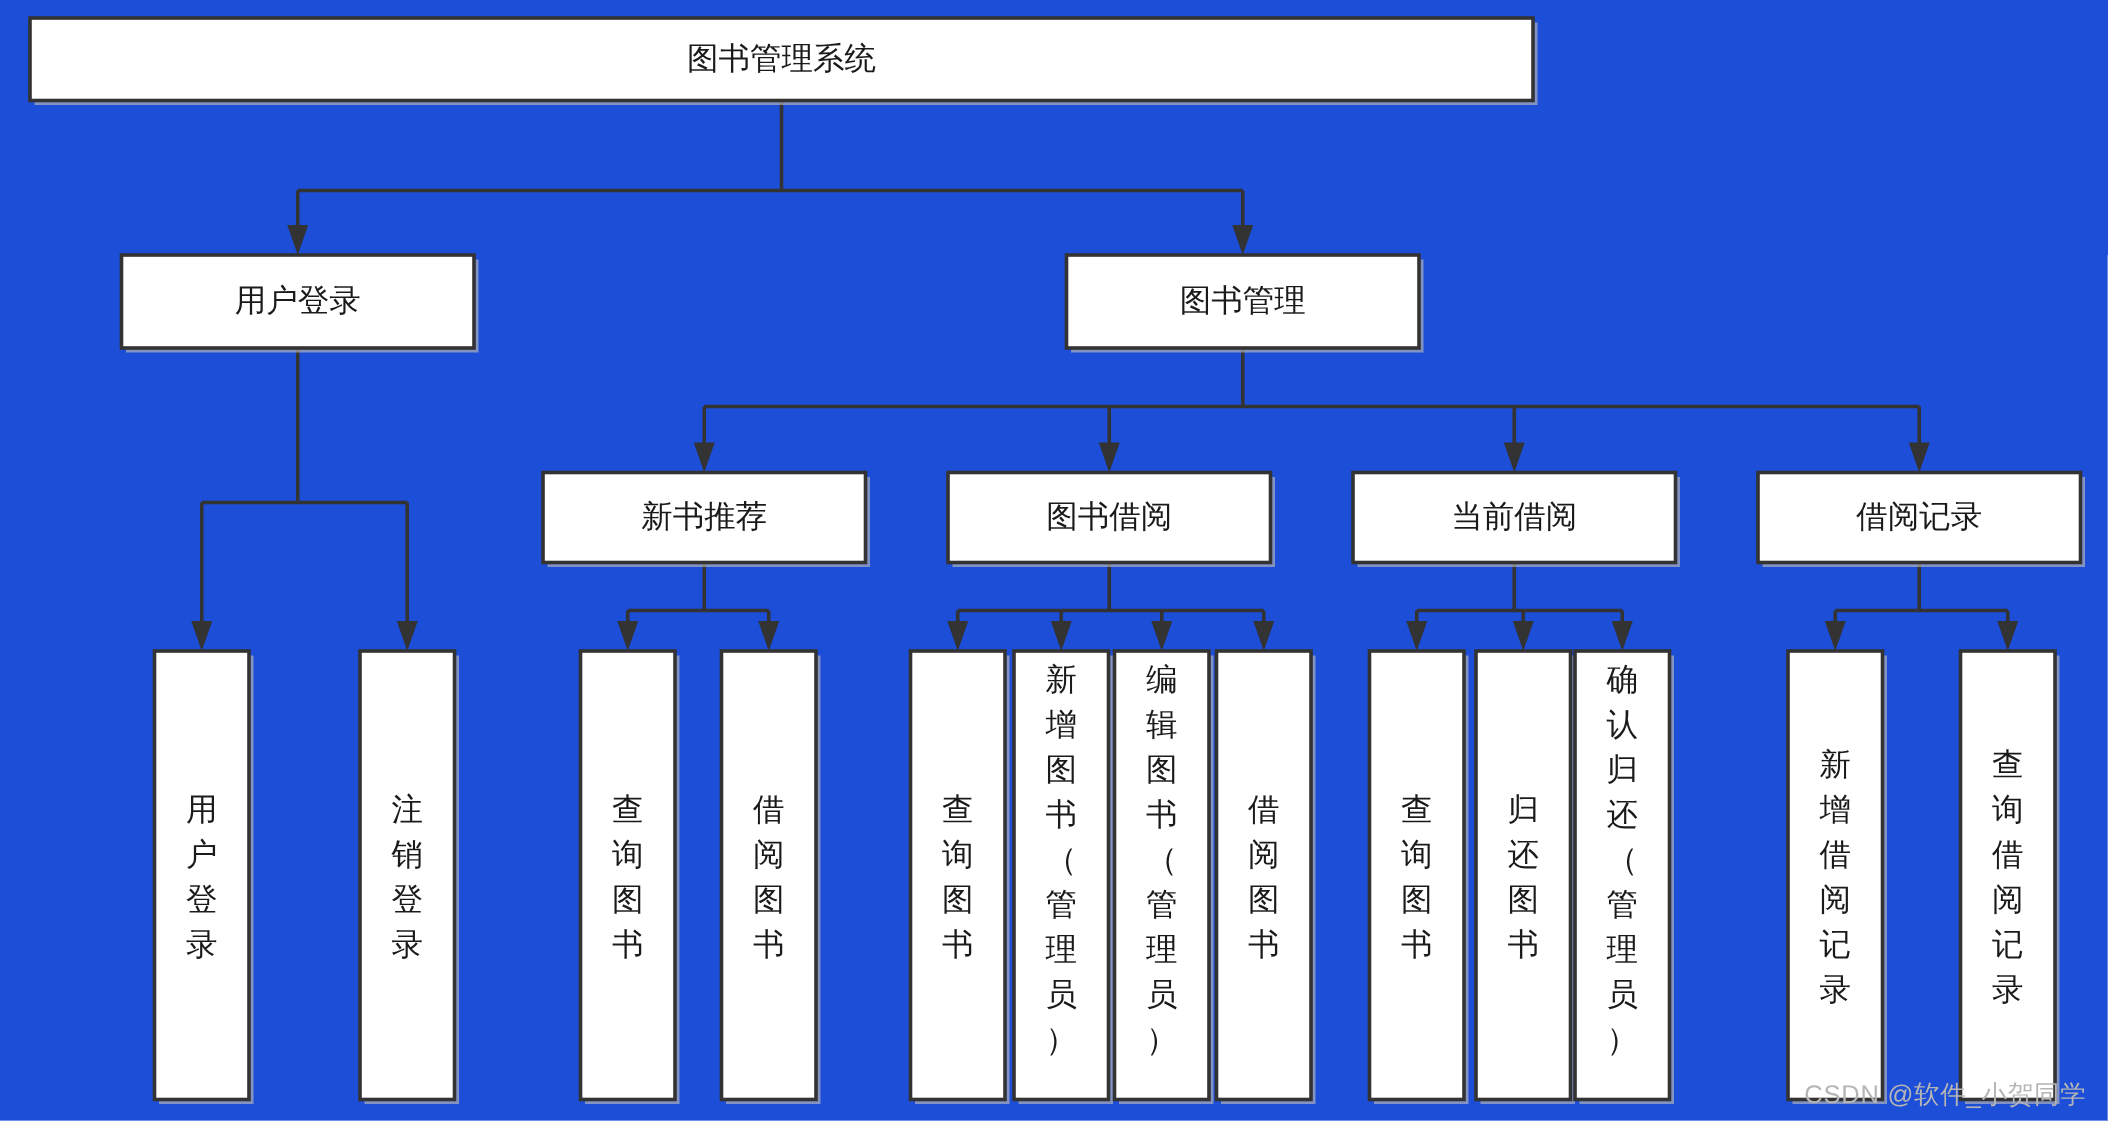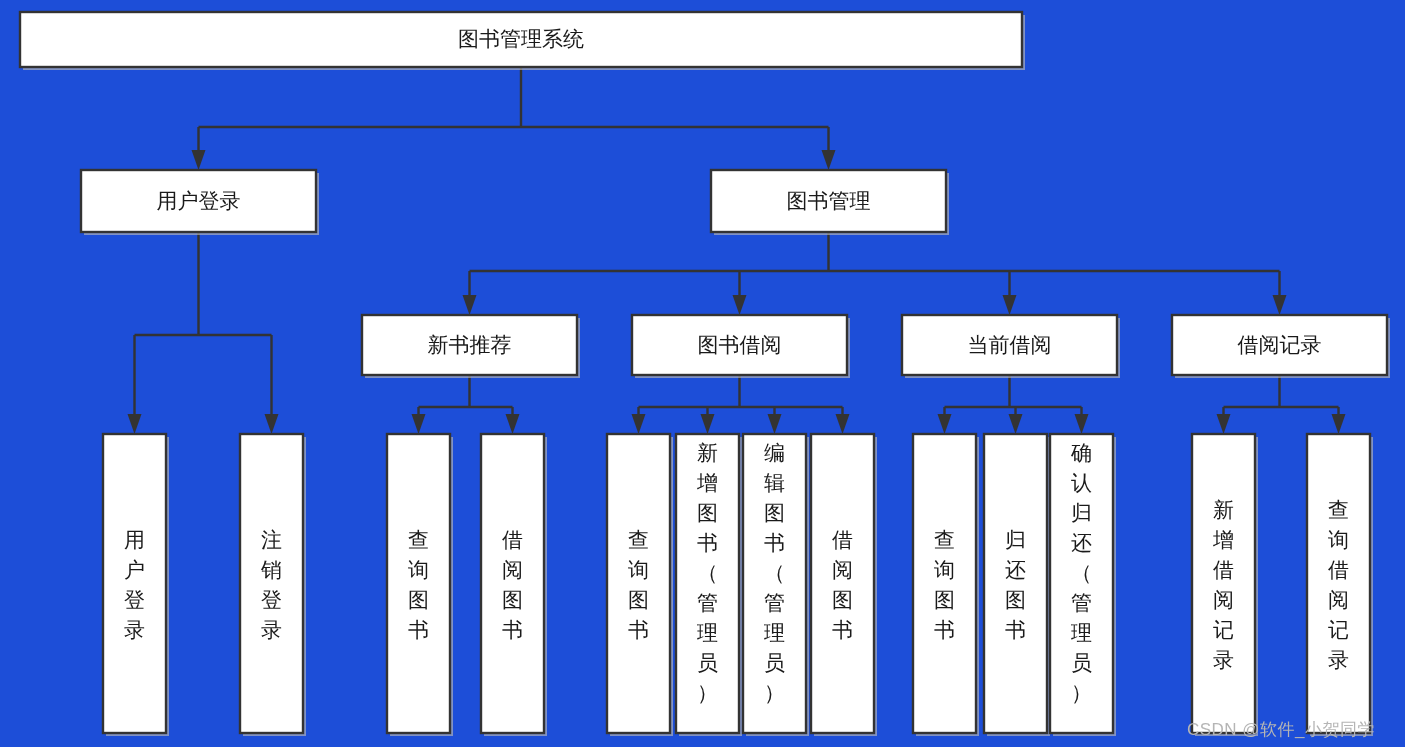--- a/index.html
+++ b/index.html
@@ -55,21 +55,21 @@
     dominant-baseline: middle;
   }
   .node-label-v {
     font-family: "Liberation Sans", "DejaVu Sans", sans-serif;
     font-size: 21px;
     fill: #1a1a1a;
     text-anchor: middle;
   }
   .watermark {
     position: absolute;
-    right: 30px;
+    right: 14px;
     bottom: 6px;
     font-family: "Liberation Sans", "DejaVu Sans", sans-serif;
     font-size: 17px;
     color: #b5b5b5;
     white-space: nowrap;
     letter-spacing: 0.5px;
   }
 </style>
 </head>
 <body>

